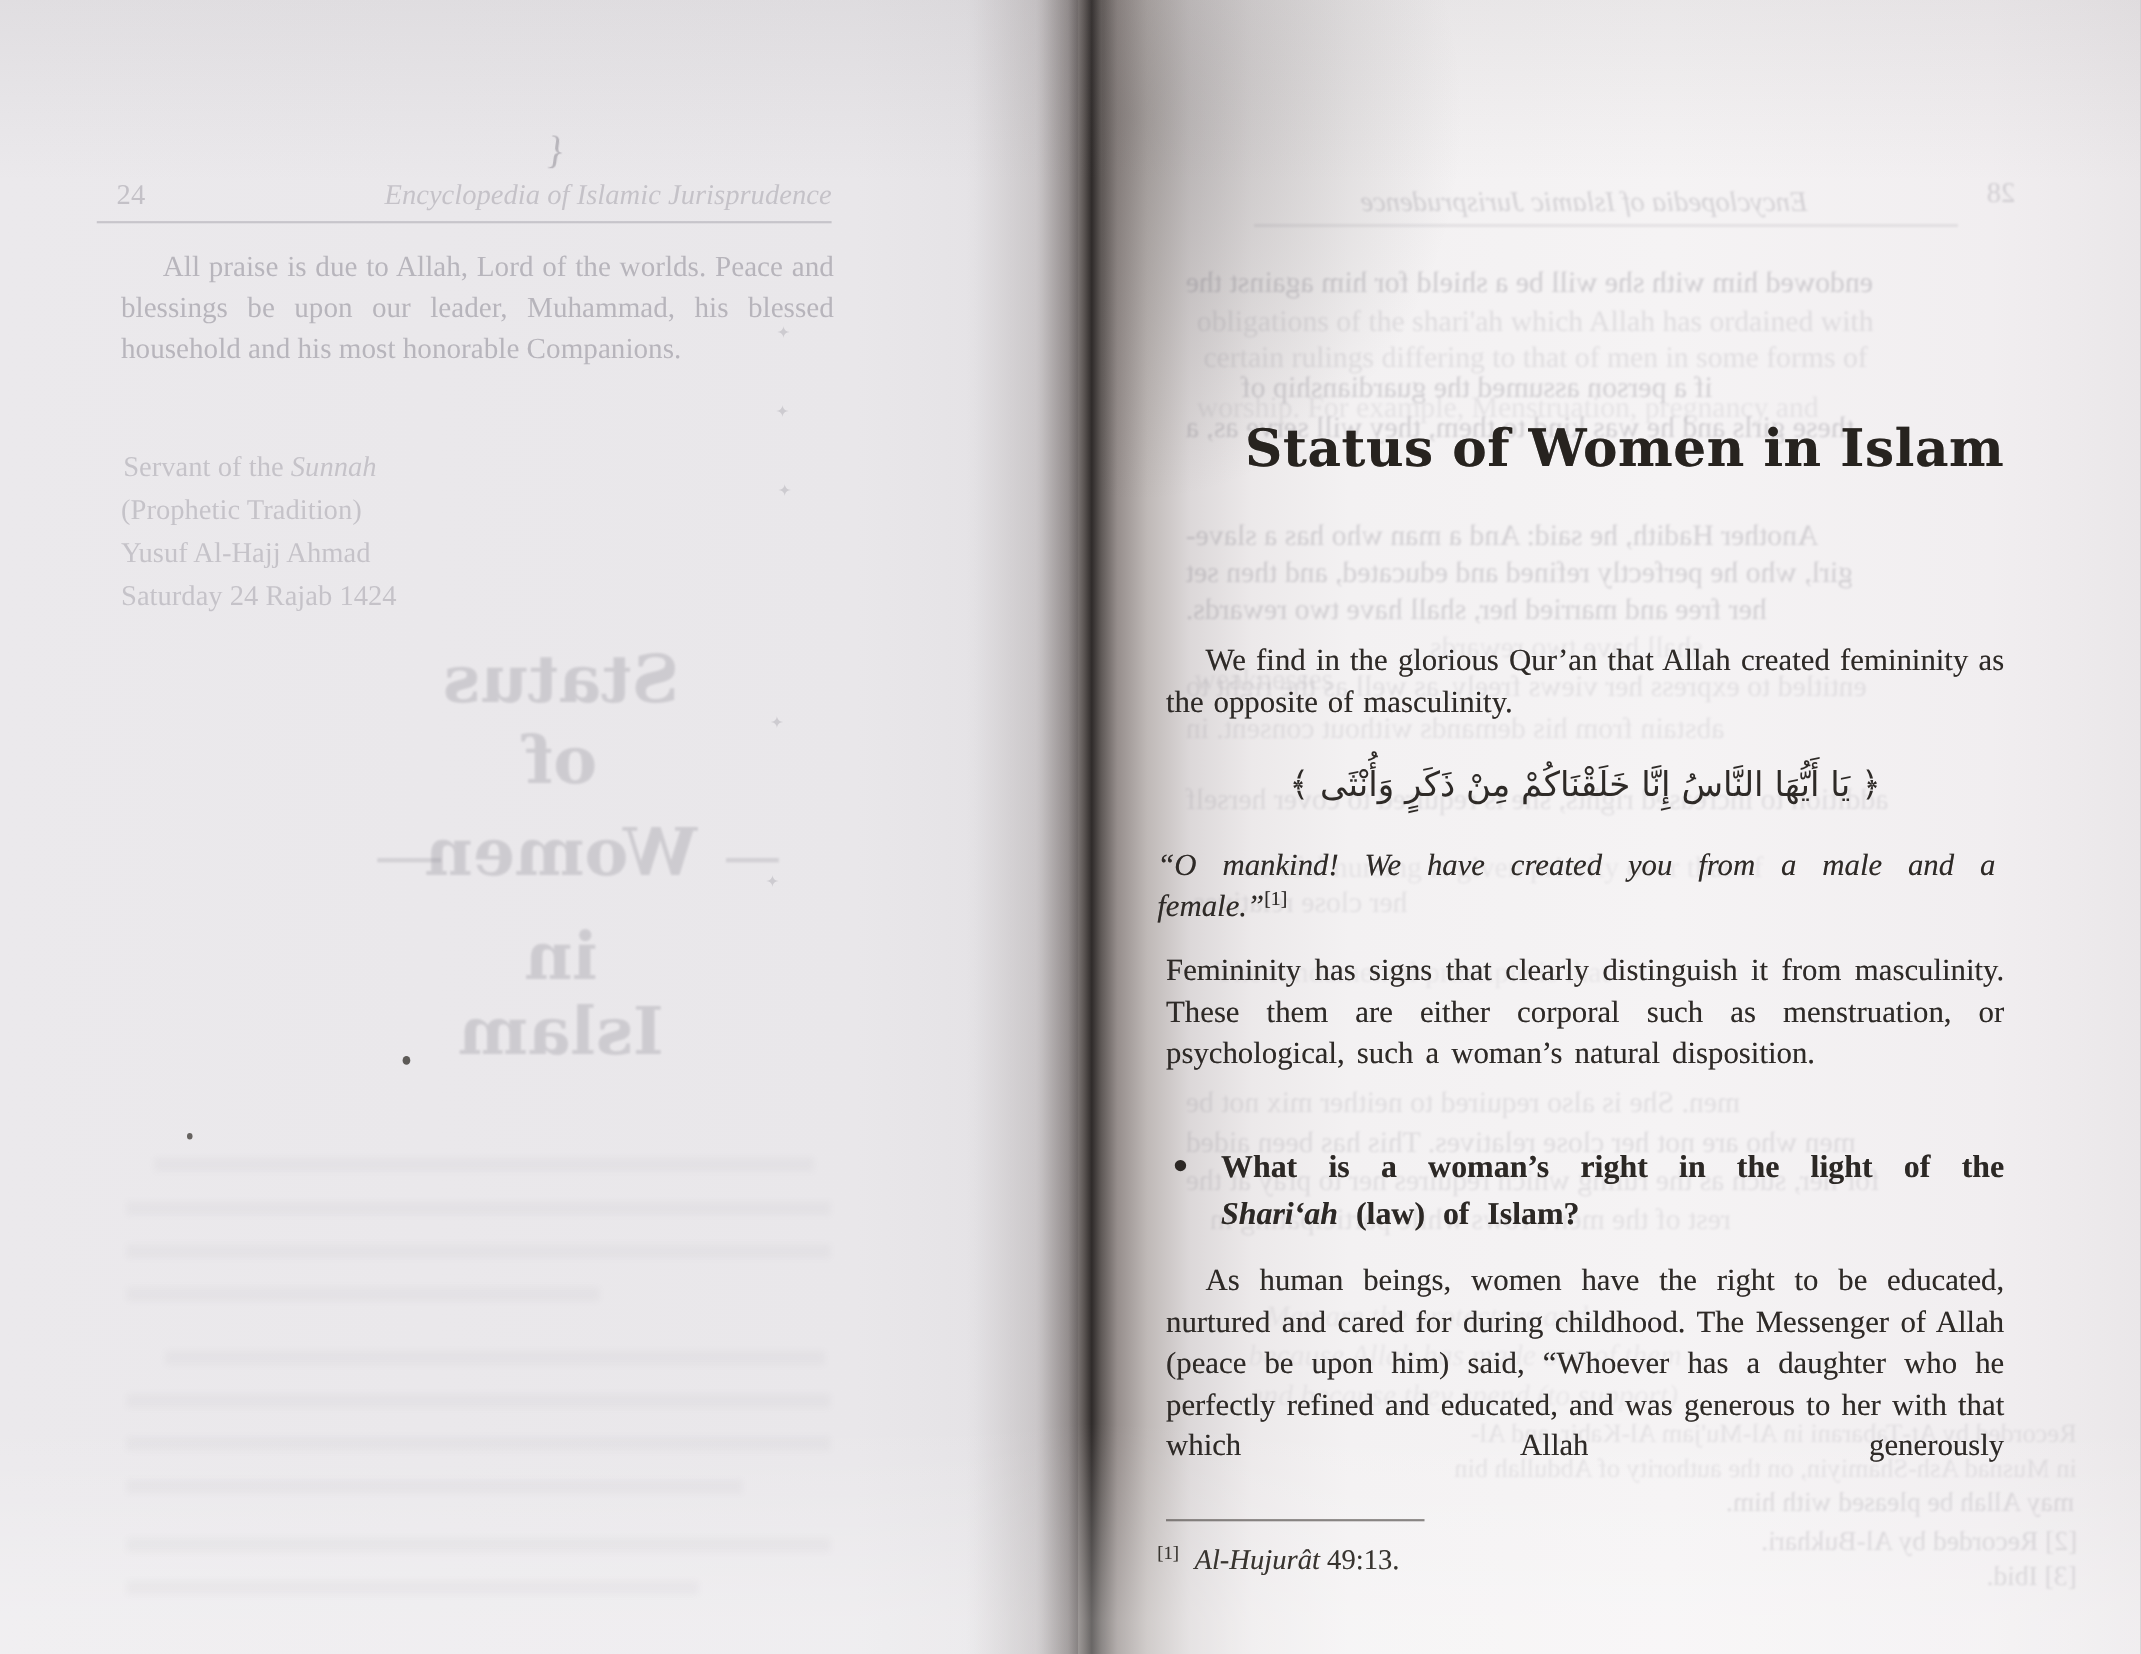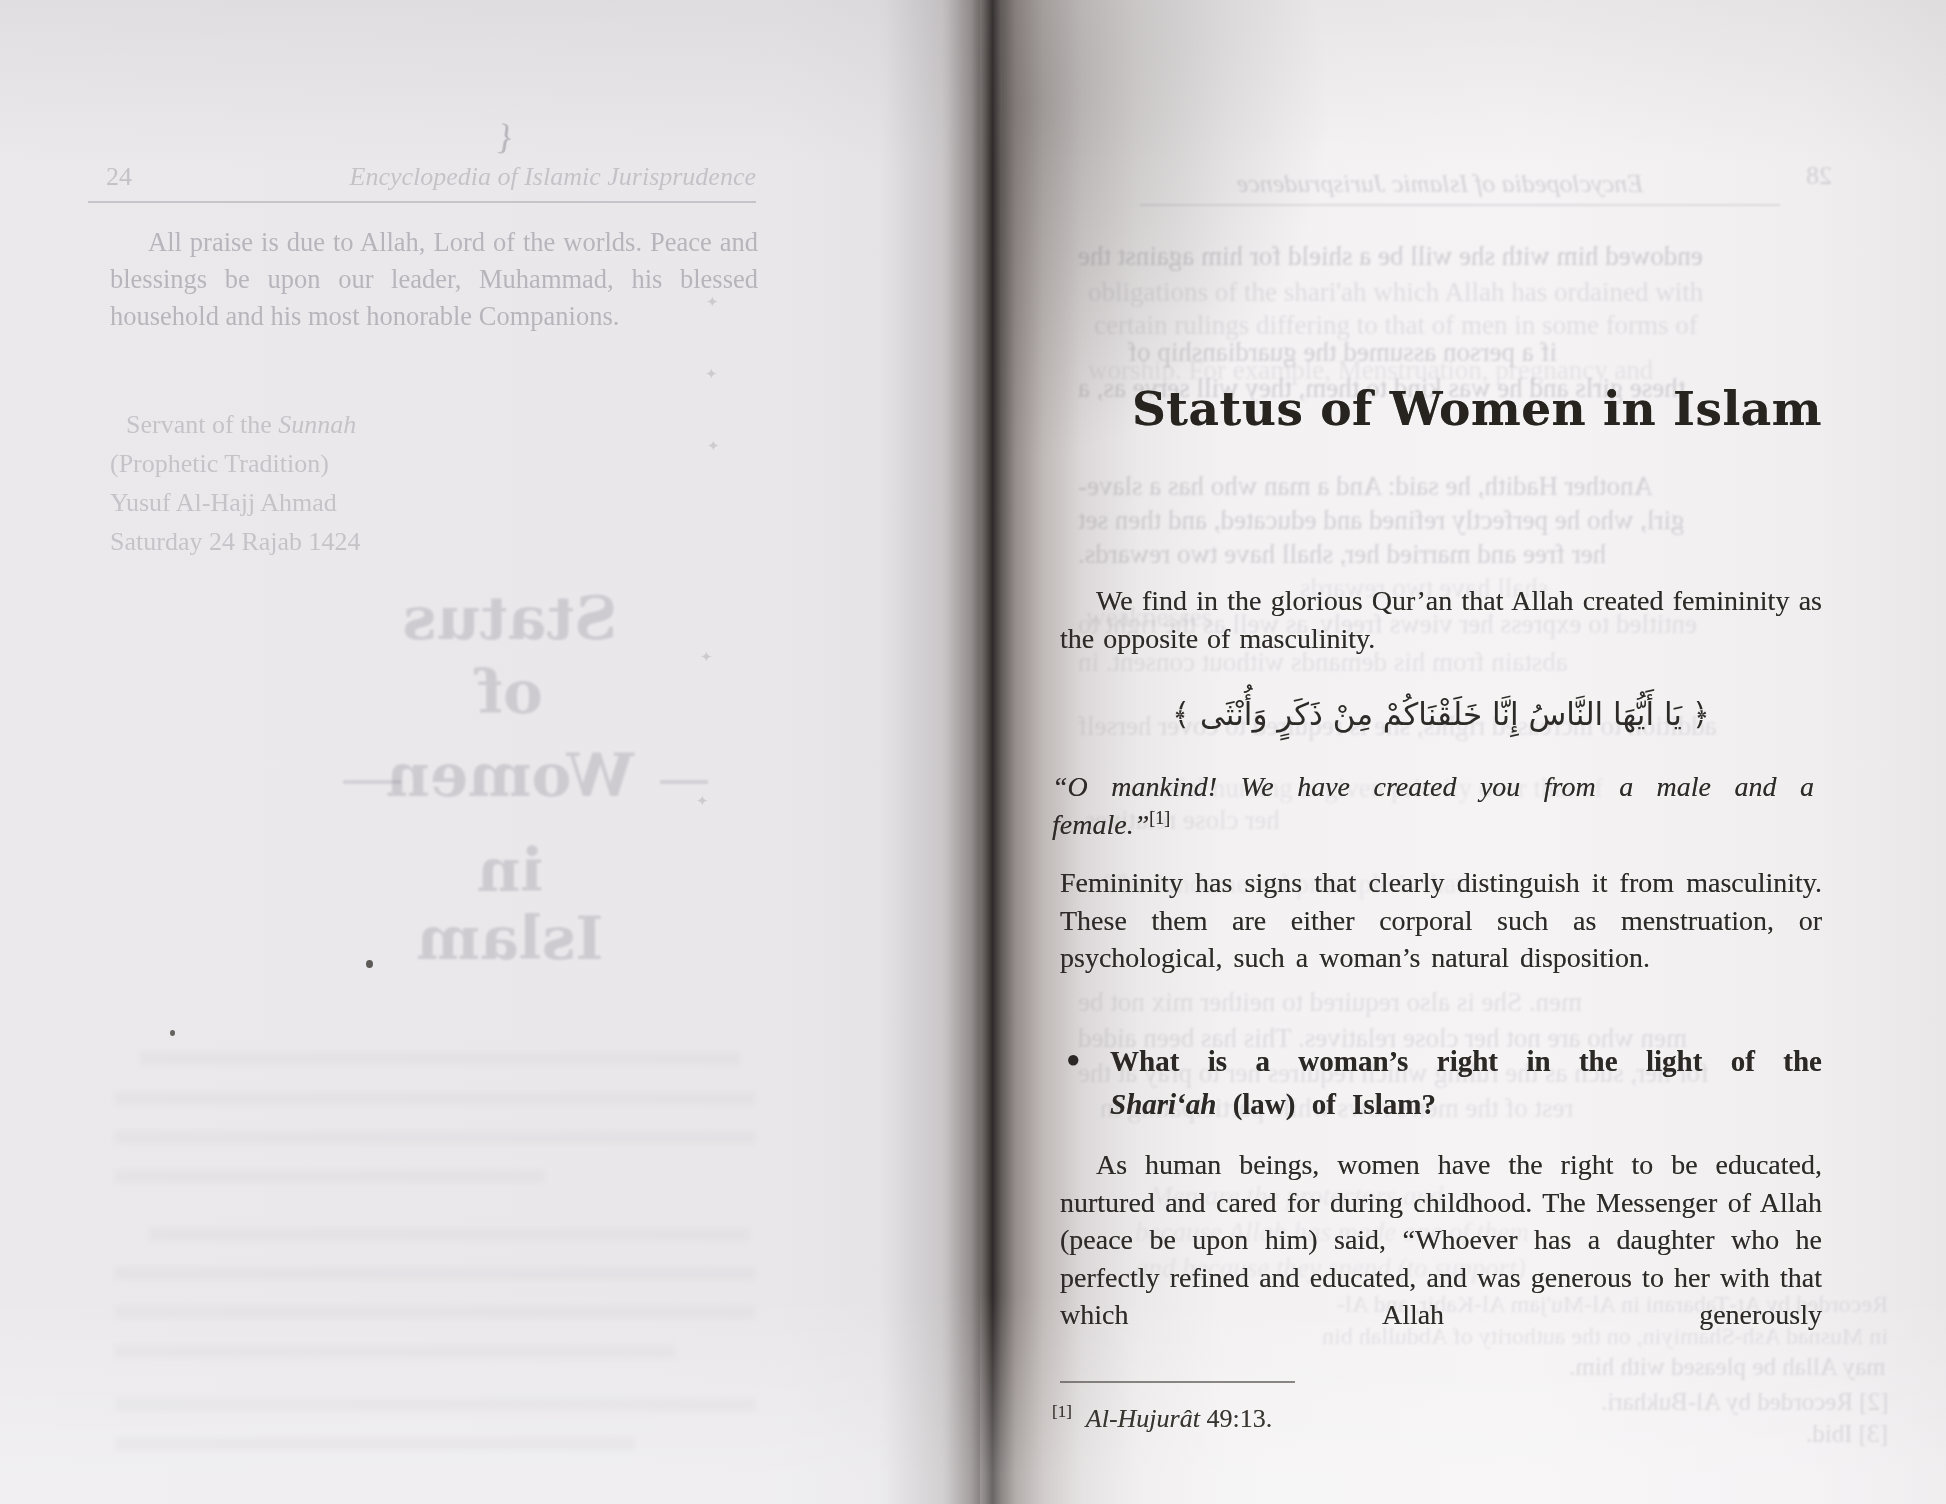--- a/index.html
+++ b/index.html
@@ -77,21 +77,21 @@
   <div class="lp-edge"></div>
   <div class="rp-shade"></div>
 
   <div class="layer">
     <div class="ghost lp-pagenum">24</div>
     <div class="ghost lp-header">Encyclopedia of Islamic Jurisprudence</div>
     <div class="lp-rule"></div>
 
     <div class="lp-para">All praise is due to Allah, Lord of the worlds. Peace and blessings be upon our leader, Muhammad, his blessed household and his most honorable Companions.</div>
 
-    <div class="ghost lp-sig" style="left:126px;top:410px;"><span>Servant of the </span><i>Sunnah</i></div>
+    <div class="ghost lp-sig" style="left:112px;top:410px;"><span>Servant of the </span><i>Sunnah</i></div>
     <div class="ghost lp-sig" style="left:110px;top:449px;">(Prophetic Tradition)</div>
     <div class="ghost lp-sig" style="left:110px;top:488px;">Yusuf Al-Hajj Ahmad</div>
     <div class="ghost lp-sig" style="left:110px;top:527px;">Saturday 24 Rajab 1424</div>
 
     <div class="mw" style="top:588px;">Status</div>
     <div class="mw" style="top:662px;">of</div>
     <div class="mw" style="top:745px;">Women</div>
     <div class="mw-dash" style="left:343px;top:780px;width:58px;"></div>
     <div class="mw-dash" style="left:660px;top:780px;width:48px;"></div>
     <div class="mw" style="top:840px;">in</div>

